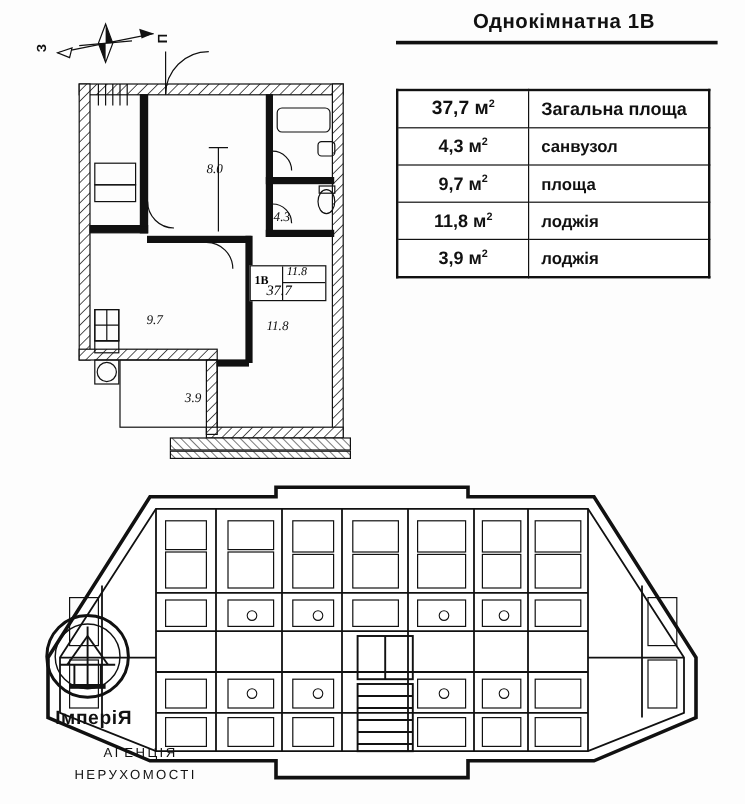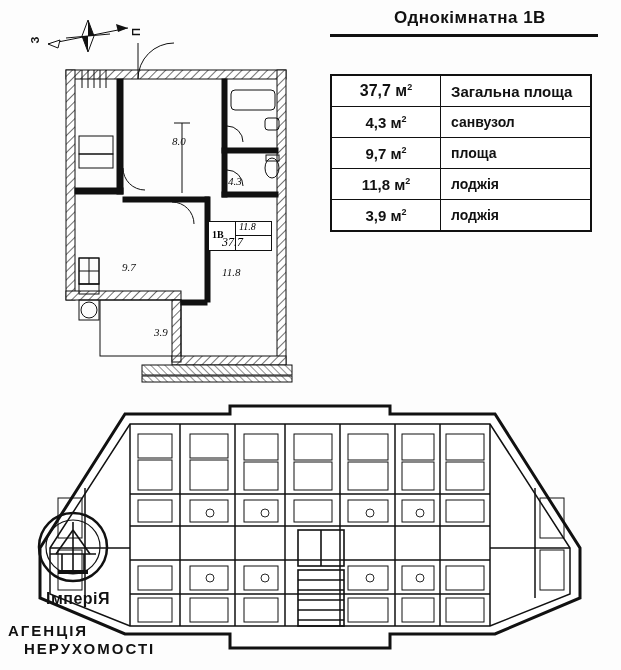--- a/index.html
+++ b/index.html
@@ -181,23 +181,23 @@
     top: 80px;
     width: 140px;
     text-align: center;
     font-size: 16px;
     font-weight: bold;
     letter-spacing: 0.5px;
   }
   #logo-sub1, #logo-sub2 {
     position: absolute;
     width: 140px;
-    text-align: left;
-    font-size: 15px;
-    font-weight: bold;
+    text-align: right;
+    font-size: 11px;
+    font-weight: normal;
     letter-spacing: 2px;
   }
   #logo-sub1 { left: 0; top: 112px; }
   #logo-sub2 { left: 16px; top: 130px; }
 </style>
 </head>
 <body>
 
 <div id="page">
 

